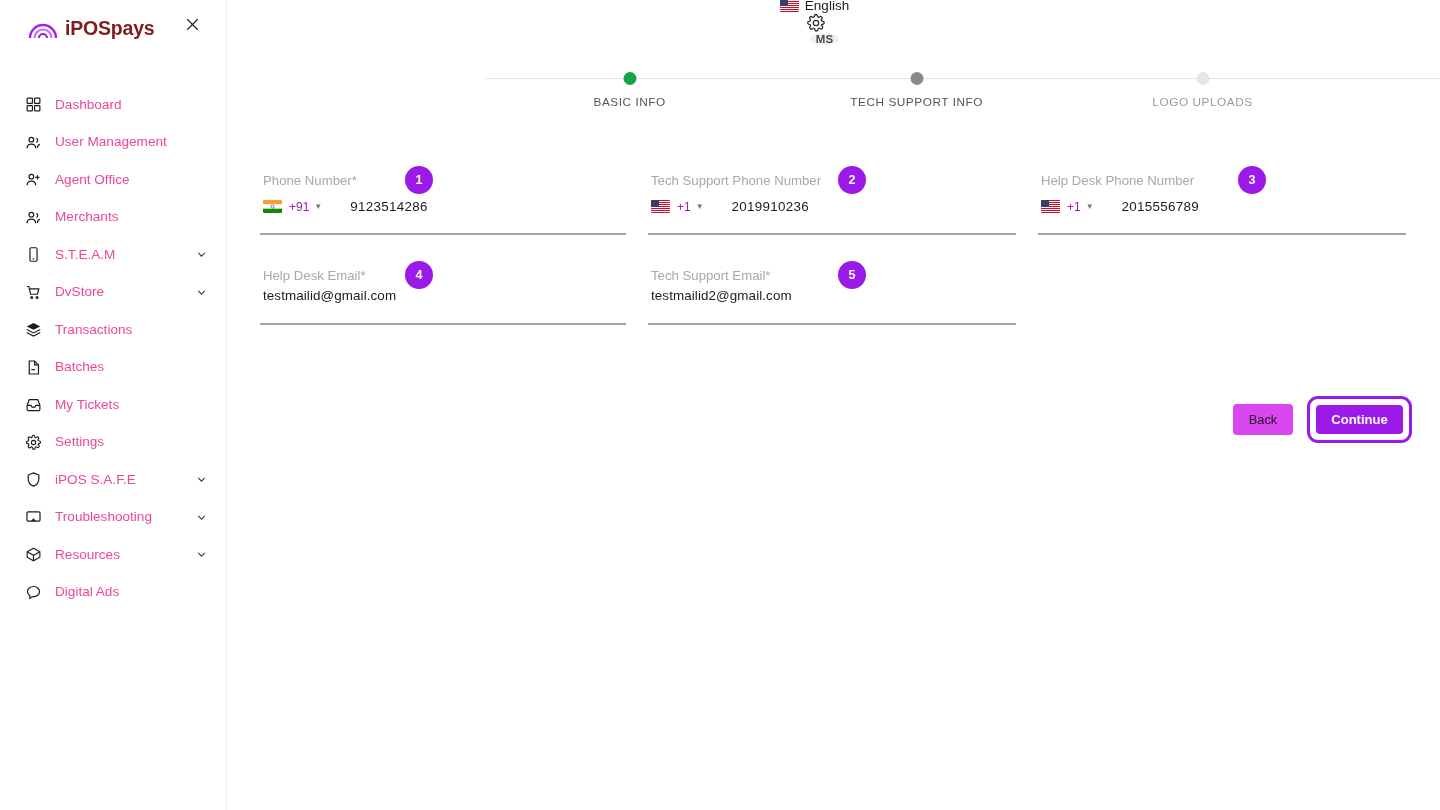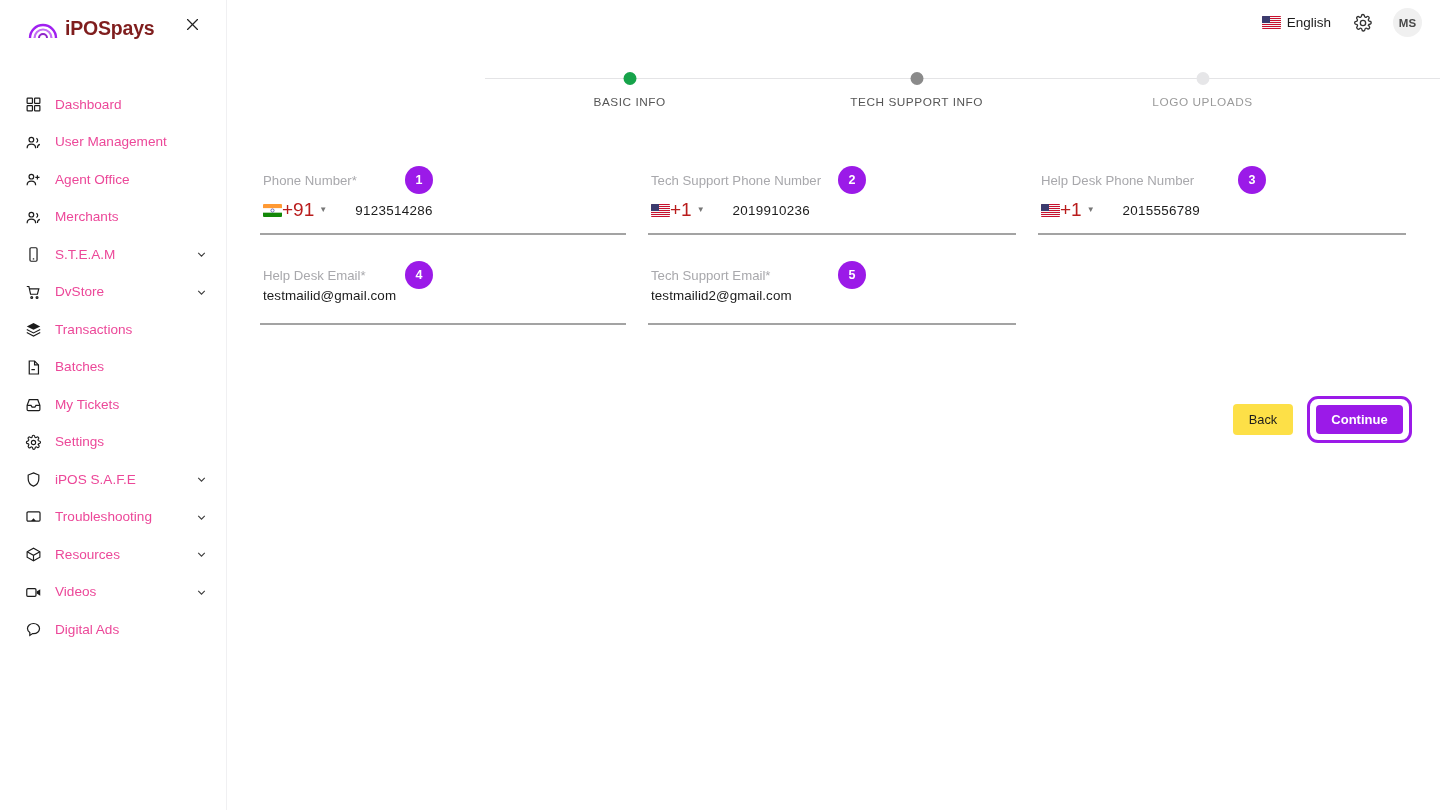--- a/index.html
+++ b/index.html
@@ -48,21 +48,21 @@
     color: #1c1c1c;
   }
   .nav-label { font-size: 13.6px; color: #ec4899; line-height: 1; white-space: nowrap; }
   .nav-caret { margin-left: auto; color: #3c3c3c; display: flex; align-items: center; }
 
   
   .main { flex: 1 1 auto; position: relative; background: #ffffff; }
 
   .topbar {
     height: 45px; display: flex; align-items: center;
-    justify-content: flex-end; padding-right: 18px; gap: 0px;
+    justify-content: flex-end; padding-right: 18px; gap: 0px; flex-direction: column;
   }
   .lang {
     display: flex; align-items: center; gap: 6px; cursor: pointer;
     margin-right: 20px;
   }
   .lang-label { font-size: 13.5px; color: #1c1c1c; }
   .flag { width: 19px; height: 13px; border-radius: 1px; display: block; }
   .gear-btn { width: 24px; height: 24px; cursor: pointer; margin-right: 18px;
               display: flex; align-items: center; justify-content: center; color: #333; }
   .avatar {
@@ -113,33 +113,33 @@
     width: 28px; height: 28px; border-radius: 50%;
     color: #fff; font-size: 12.5px; font-weight: 600;
     display: flex; align-items: center; justify-content: center;
     cursor: pointer;
   }
   .field-value-row {
     position: absolute; left: 3px; top: 34px;
     display: flex; align-items: center;
   }
   .cc-group { display: flex; align-items: center; cursor: pointer; }
-  .cc-code { font-size: 19px; color: #b91c1c; }
+  .cc-code { font-size: 12px; color: #a21caf; margin-left: 7px; }
   .cc-caret { margin-left: 5px; color: #777; font-size: 8px; line-height: 1; }
   .phone-num { font-size: 13.4px; color: #1c1c1c; margin-left: 28px; letter-spacing: 0.3px; }
   .email-val { font-size: 13.4px; color: #1c1c1c; letter-spacing: 0.1px; }
 
   
   .actions {
     position: absolute; right: 28px; top: 396px;
     display: flex; align-items: center; gap: 14px;
   }
   .btn-back {
     width: 60px; height: 31px; border-radius: 4px;
-    background: #fde047; color: #1c1c1c;
+    background: #d946ef; color: #1c1c1c;
     font-size: 12.8px; border: none; cursor: pointer;
     font-family: inherit;
     display: flex; align-items: center; justify-content: center;
   }
   .continue-wrap {
     border: 3px solid #9b1ae8; border-radius: 11px;
     padding: 6px; display: inline-flex;
   }
   .btn-continue {
     width: 87px; height: 29px; border-radius: 4px;
@@ -330,34 +330,20 @@
           </svg>
         </span>
         <span class="nav-label">Resources</span>
         <span class="nav-caret">
           <svg viewBox="0 0 24 24" width="13" height="13" fill="none" stroke="currentColor" stroke-width="2">
               <polyline points="6 9 12 15 18 9"></polyline>
             </svg>
         </span>
       </div>
 
-      <div class="nav-item">
-        <span class="nav-icon">
-          <svg viewBox="0 0 24 24" width="17" height="17" fill="none" stroke="currentColor" stroke-width="1.7">
-            <rect x="2.5" y="6.5" width="13" height="11" rx="1.5"></rect>
-              <polygon points="16.5,10.5 21.5,7.5 21.5,16.5 16.5,13.5" fill="currentColor" stroke="none"></polygon>
-          </svg>
-        </span>
-        <span class="nav-label">Videos</span>
-        <span class="nav-caret">
-          <svg viewBox="0 0 24 24" width="13" height="13" fill="none" stroke="currentColor" stroke-width="2">
-              <polyline points="6 9 12 15 18 9"></polyline>
-            </svg>
-        </span>
-      </div>
 
 
       <div class="nav-item">
         <span class="nav-icon">
           <svg viewBox="0 0 24 24" width="17" height="17" fill="none" stroke="currentColor" stroke-width="1.7">
             <path d="M12 3.5c-4.7 0-8.5 3.2-8.5 7.2 0 2.3 1.3 4.4 3.3 5.7v4l3.9-2.6c.4.05.9.08 1.3.08 4.7 0 8.5-3.2 8.5-7.2S16.7 3.5 12 3.5z"></path>
           </svg>
         </span>
         <span class="nav-label">Digital Ads</span>
       </div>

